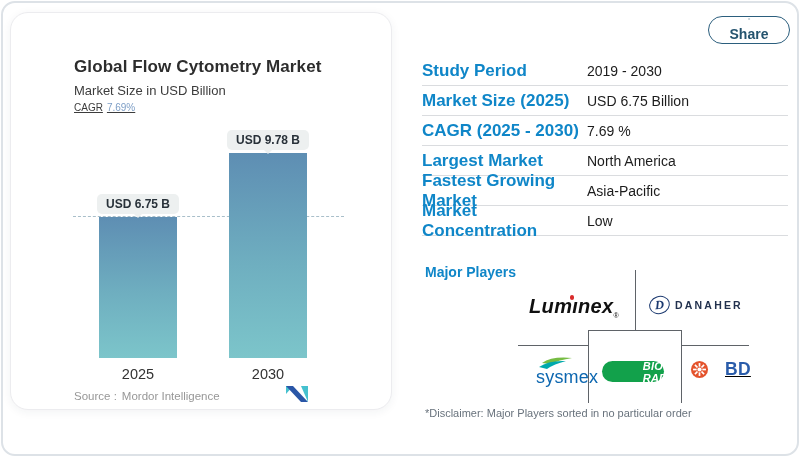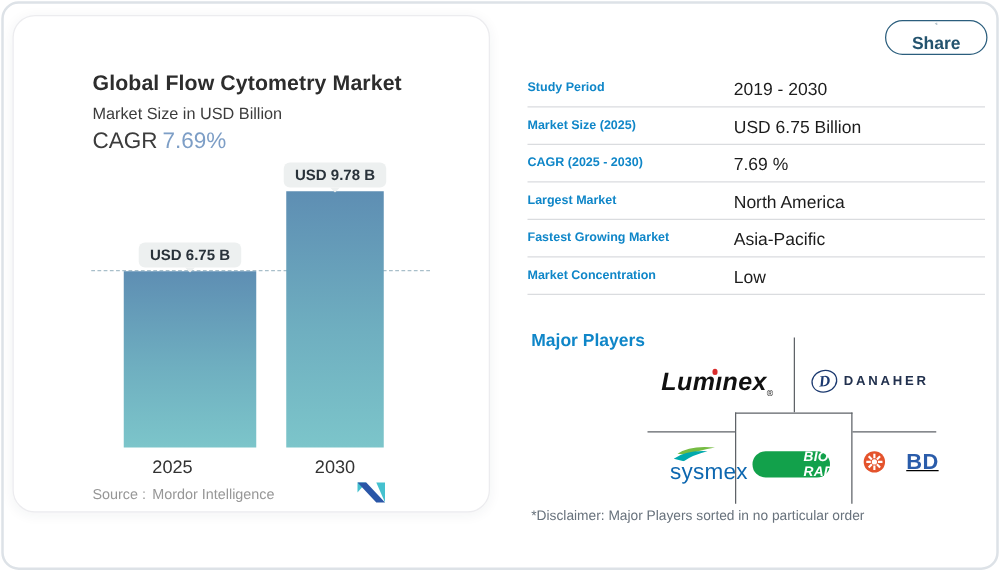--- a/index.html
+++ b/index.html
@@ -12,30 +12,30 @@
   .frame{position:absolute;inset:1px;border:2px solid #dde2e7;border-radius:14px;pointer-events:none;z-index:50;}
 
   
   .card{
     position:absolute;left:10px;top:12px;width:380px;height:396px;
     background:#fff;border:1px solid #ececef;border-radius:18px;
     box-shadow:0 2px 10px rgba(40,50,60,.06);
   }
   .card-title{position:absolute;left:63px;top:44px;font-size:17px;font-weight:700;color:#2d2d2d;letter-spacing:.1px;}
   .card-subtitle{position:absolute;left:63px;top:70px;font-size:13px;color:#3c3c3c;}
-  .card-cagr{position:absolute;left:63px;top:89px;font-size:18px;color:#3c3c3c;}
+  .card-cagr{position:absolute;left:63px;top:89px;font-size:10px;color:#3c3c3c;text-decoration:underline;}
   .card-cagr .cagr-val{color:var(--cagr-accent,#7d9ec6);margin-left:4px;}
 
   .plot{position:absolute;left:62px;top:140px;width:271px;height:205px;}
   .dash-line{position:absolute;left:0;width:100%;border-top:1.5px dashed #a9bfca;z-index:1;}
   .bar{
     position:absolute;bottom:0;width:78px;z-index:2;
     background:linear-gradient(180deg,var(--bar-top,#5e8eb3) 0%, #6fafc0 55%, var(--bar-bottom,#7cc5ca) 100%);
   }
-  .bar1{left:26px;padding-left:28px;}
+  .bar1{left:26px;}
   .bar2{left:156px;}
   .tooltip{
     position:absolute;bottom:calc(100% + 3px);left:50%;transform:translateX(-50%);
     background:#edf0f0;border-radius:5px;padding:3px 9px;white-space:nowrap;
     font-size:12px;font-weight:700;color:#29323a;
   }
   .tooltip::after{
     content:"";position:absolute;top:100%;left:50%;transform:translateX(-50%);
     border:4px solid transparent;border-top-color:#edf0f0;border-bottom-width:0;
   }
@@ -50,21 +50,21 @@
   .share-btn{
     position:absolute;left:708px;top:16px;width:82px;height:28px;
     border:1.5px solid #2b5e7d;border-radius:15px;background:#fff;
     display:flex;align-items:center;justify-content:center;gap:6px;
     color:#24536e;font-size:14px;font-weight:600;cursor:pointer;flex-direction:column;
   }
 
   
   .stats{position:absolute;left:422px;top:56px;width:366px;}
   .trow{height:29px;display:flex;align-items:center;border-bottom:1px solid #dadcdf;}
-  .tlabel{width:165px;font-size:10px;font-weight:700;color:var(--label-blue,#0f86c8);}
+  .tlabel{width:165px;font-size:17px;font-weight:700;color:var(--label-blue,#0f86c8);}
   .tvalue{font-size:14px;color:#1c1c1c;font-weight:500;}
 
   
   .mp-label{position:absolute;left:425px;top:264px;font-size:14px;font-weight:700;color:var(--label-blue,#0f86c8);}
   .mp-vline{position:absolute;left:635px;top:270px;width:1px;height:60px;background:#5f6368;}
   .mp-hline{position:absolute;top:345px;height:1px;background:#5f6368;}
   .mp-hline.hl{left:518px;width:70px;} .mp-hline.hr{left:681px;width:68px;}
   .mp-box{position:absolute;left:588px;top:330px;width:92px;height:72px;background:#fff;
     border:1px solid #5f6368;border-bottom:none;}
 

